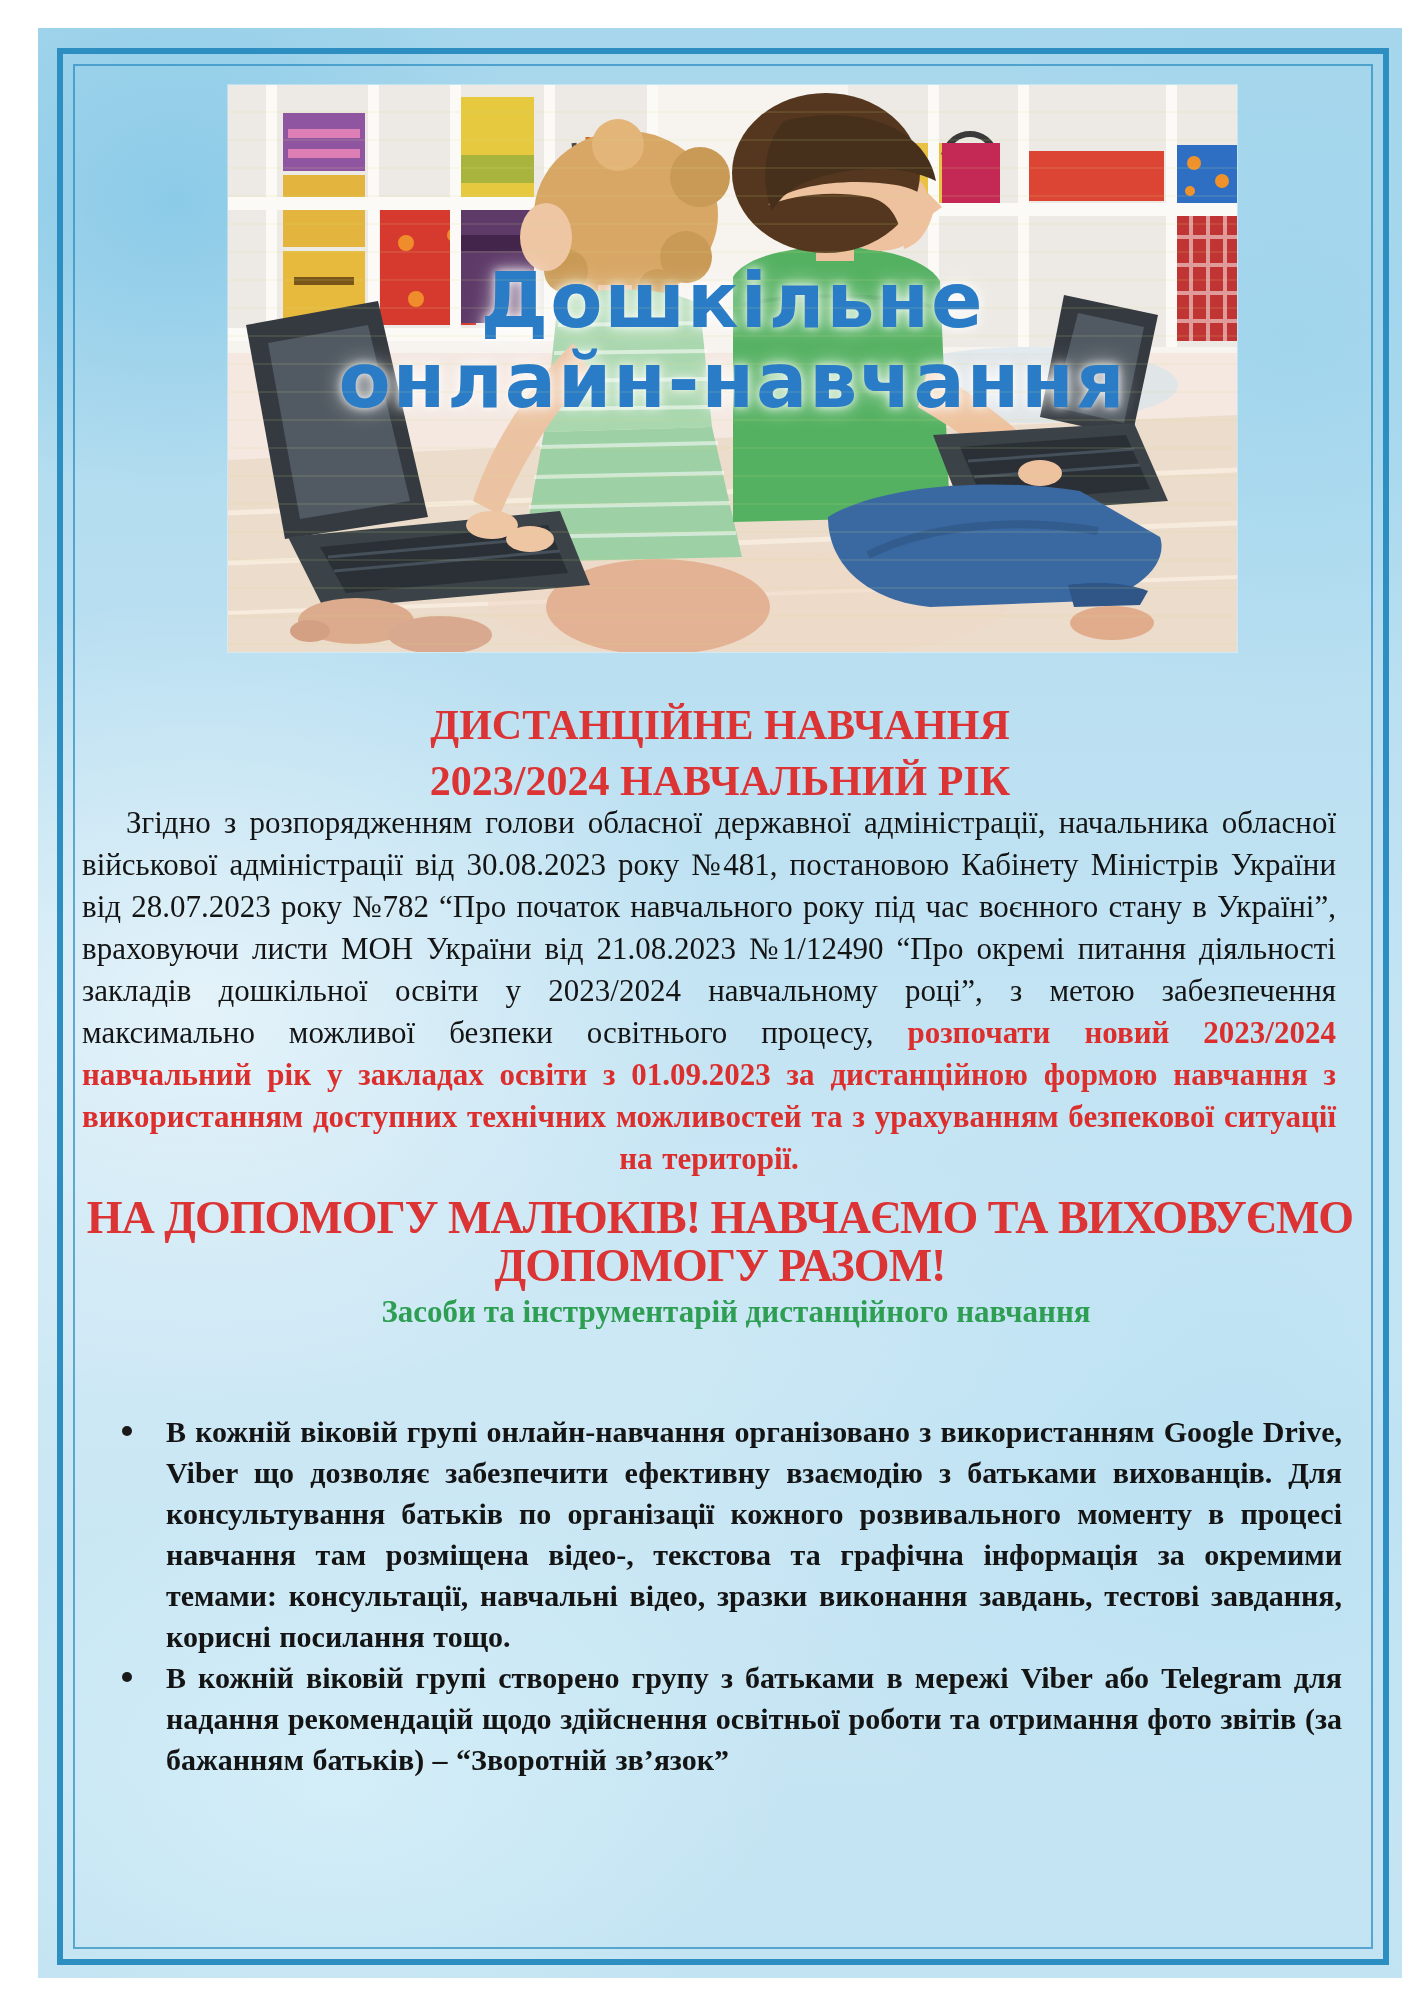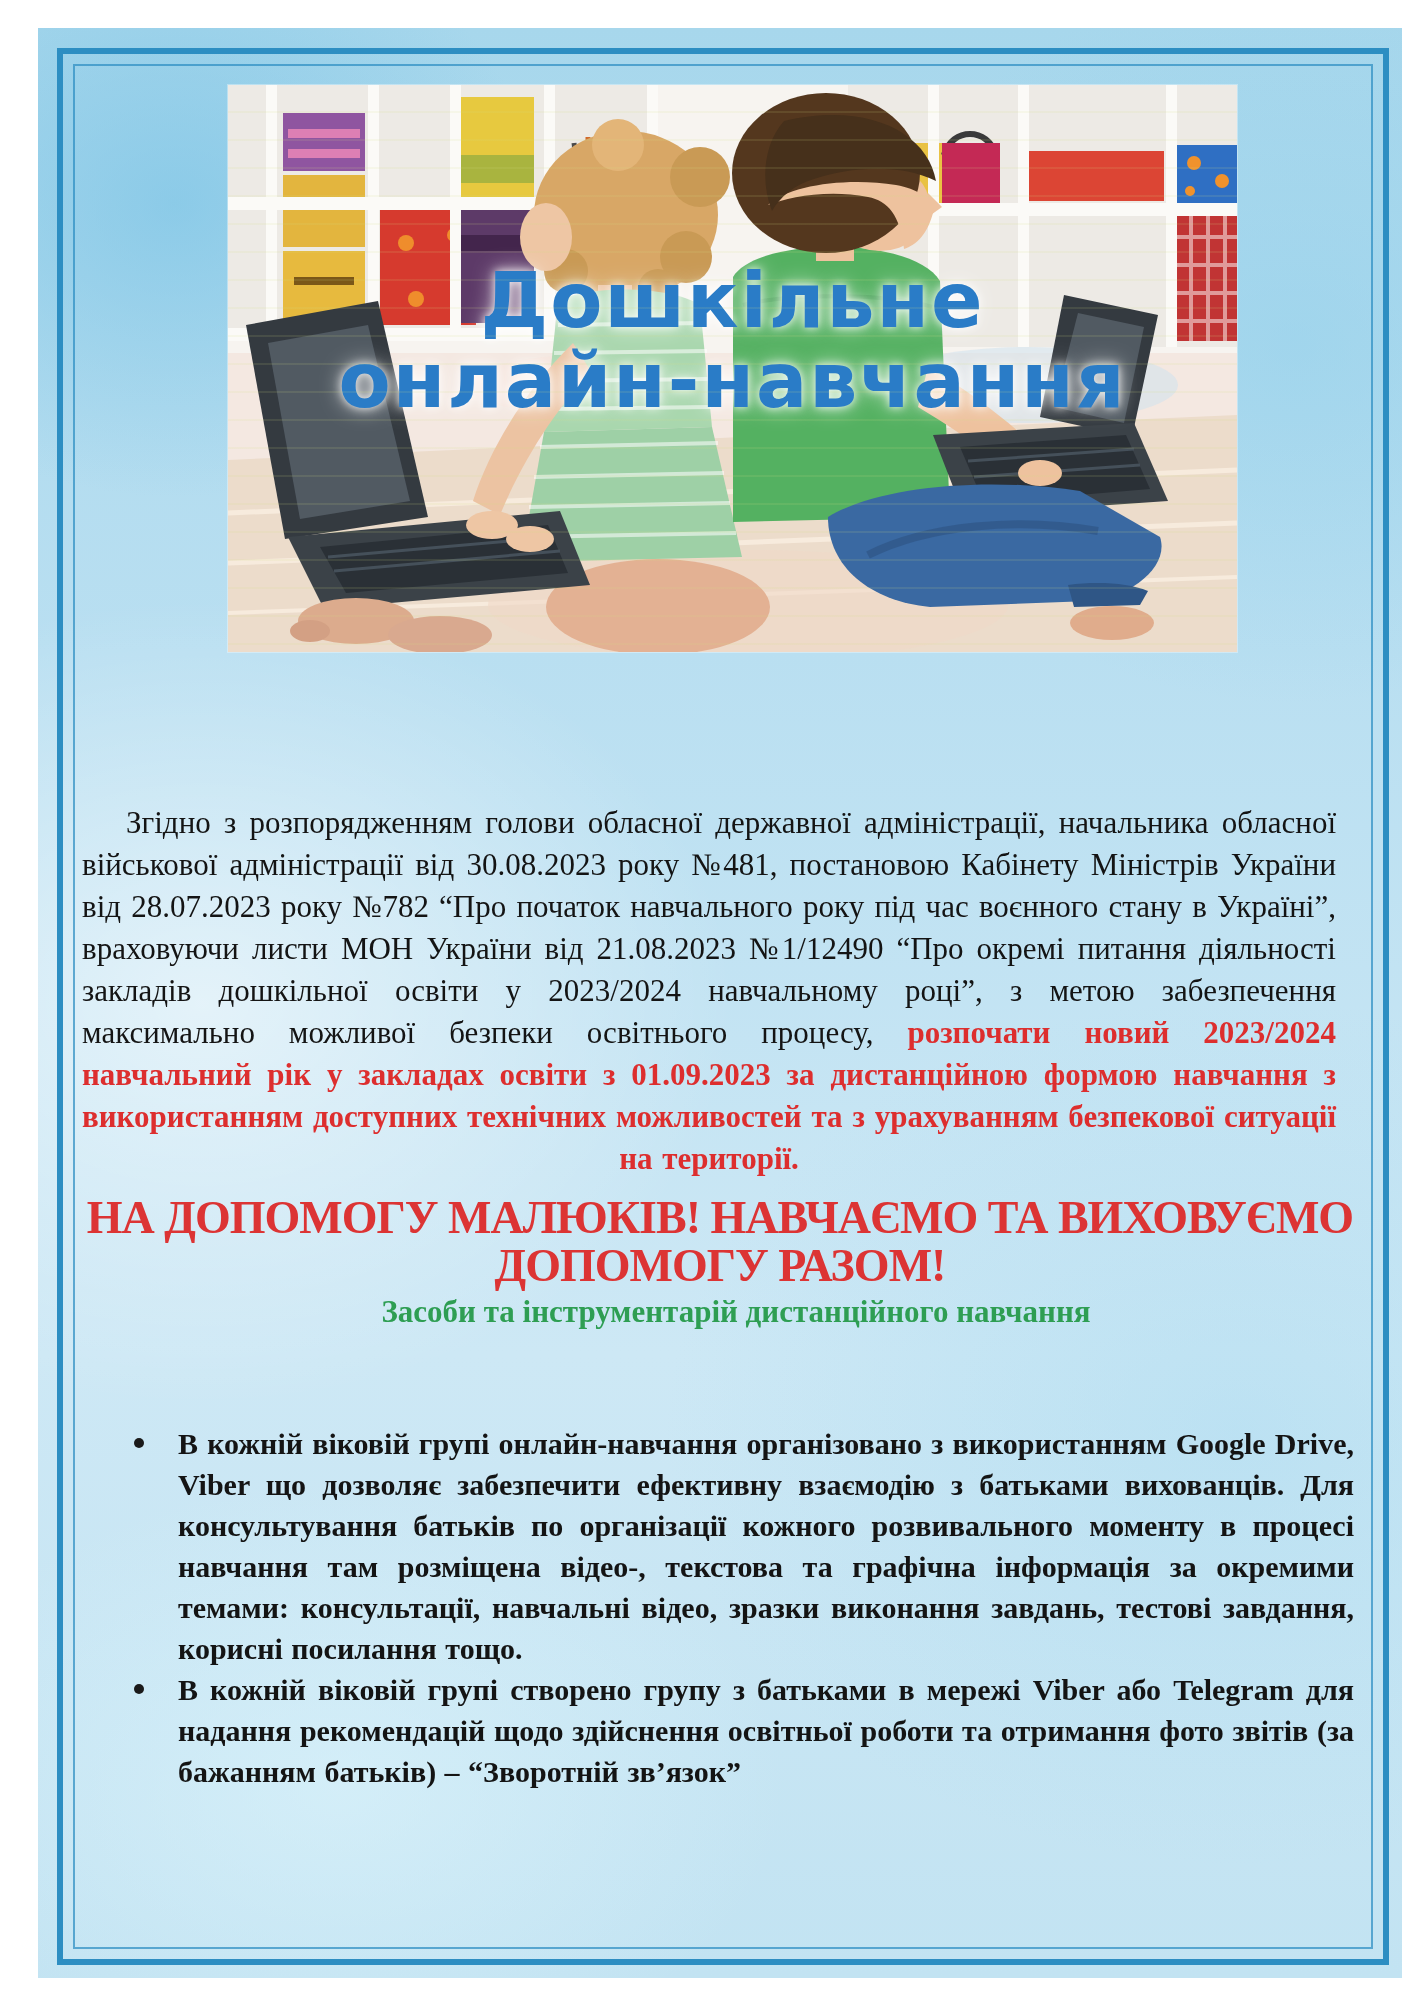--- a/index.html
+++ b/index.html
@@ -36,21 +36,21 @@
   .h1 div{white-space:nowrap;}
   .intro{position:absolute;left:44px;top:774px;width:1254px;
       font-size:31px;line-height:42px;color:#141414;
       text-align:justify;text-align-last:center;text-indent:44px;word-spacing:2px;}
   .intro .red{color:#dd2e2e;font-weight:bold;}
   .h2{position:absolute;left:0;top:1166px;width:100%;text-align:center;
       color:#dc3434;font-weight:bold;font-size:46px;line-height:48px;letter-spacing:-1px;}
   .h2 div{white-space:nowrap;}
   .green-sub{position:absolute;left:16px;top:1263px;width:100%;text-align:center;
       color:#2e9e53;font-weight:bold;font-size:31px;line-height:41px;}
-  ul.bullets{position:absolute;left:128px;top:1383px;width:1176px;margin:12px;padding:0;
+  ul.bullets{position:absolute;left:128px;top:1383px;width:1176px;margin:0;padding:0;
       list-style:none;font-size:30px;line-height:41px;font-weight:bold;color:#141414;
       text-align:justify;word-spacing:1px;}
   ul.bullets li{position:relative;margin:0;padding:0;}
   .bullet-dot{position:absolute;left:-44px;top:15px;width:10px;height:10px;border-radius:50%;
       background:#1a1a1a;}
 </style>
 </head>
 <body>
 
 <div class="canvas">
@@ -209,20 +209,24 @@
           <ellipse cx="812" cy="388" rx="22" ry="13" fill="#eec29e"></ellipse>
         </g>
       </svg>
       <div class="hero-title">
         <div>Дошкільне</div>
         <div>онлайн-навчання</div>
       </div>
       <div class="scanlines"></div>
     </div>
 
+    <div class="h1">
+      <div>ДИСТАНЦІЙНЕ НАВЧАННЯ</div>
+      <div>2023/2024 НАВЧАЛЬНИЙ РІК</div>
+    </div>
 
     <div class="intro"><span>Згідно з розпорядженням голови обласної державної адміністрації, начальника обласної військової адміністрації від 30.08.2023 року №481, постановою Кабінету Міністрів України від 28.07.2023 року №782 “Про початок навчального року під час воєнного стану в Україні”, враховуючи листи МОН України від 21.08.2023 №1/12490 “Про окремі питання діяльності закладів дошкільної освіти у 2023/2024 навчальному році”, з метою забезпечення максимально можливої безпеки освітнього процесу, </span><span class="red">розпочати новий 2023/2024 навчальний рік у закладах освіти з 01.09.2023 за дистанційною формою навчання з використанням доступних технічних можливостей та з урахуванням безпекової ситуації на території.</span></div>
 
     <div class="h2">
       <div>НА ДОПОМОГУ МАЛЮКІВ! НАВЧАЄМО ТА ВИХОВУЄМО</div>
       <div>ДОПОМОГУ РАЗОМ!</div>
     </div>
 
     <div class="green-sub">
       <div>Засоби та інструментарій дистанційного навчання</div>

